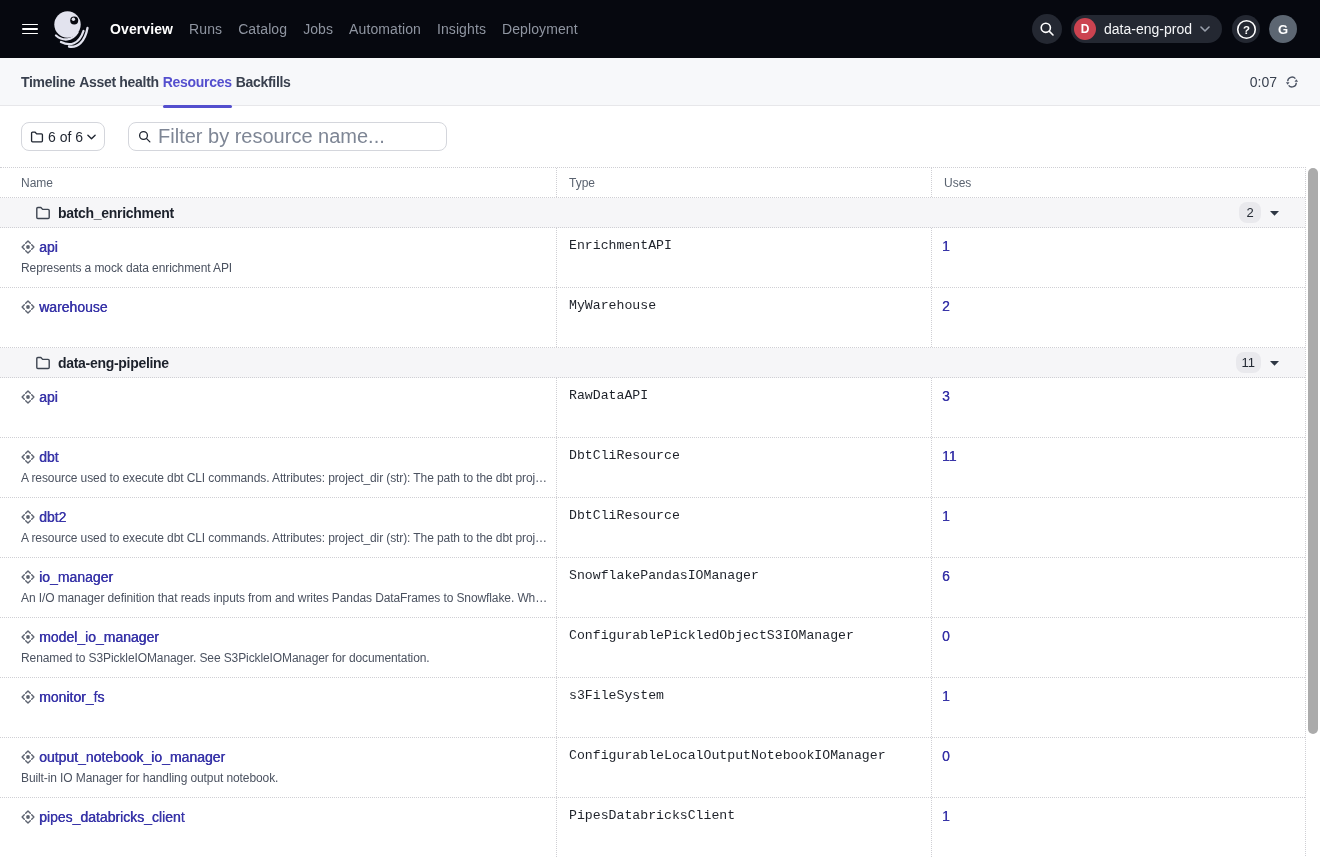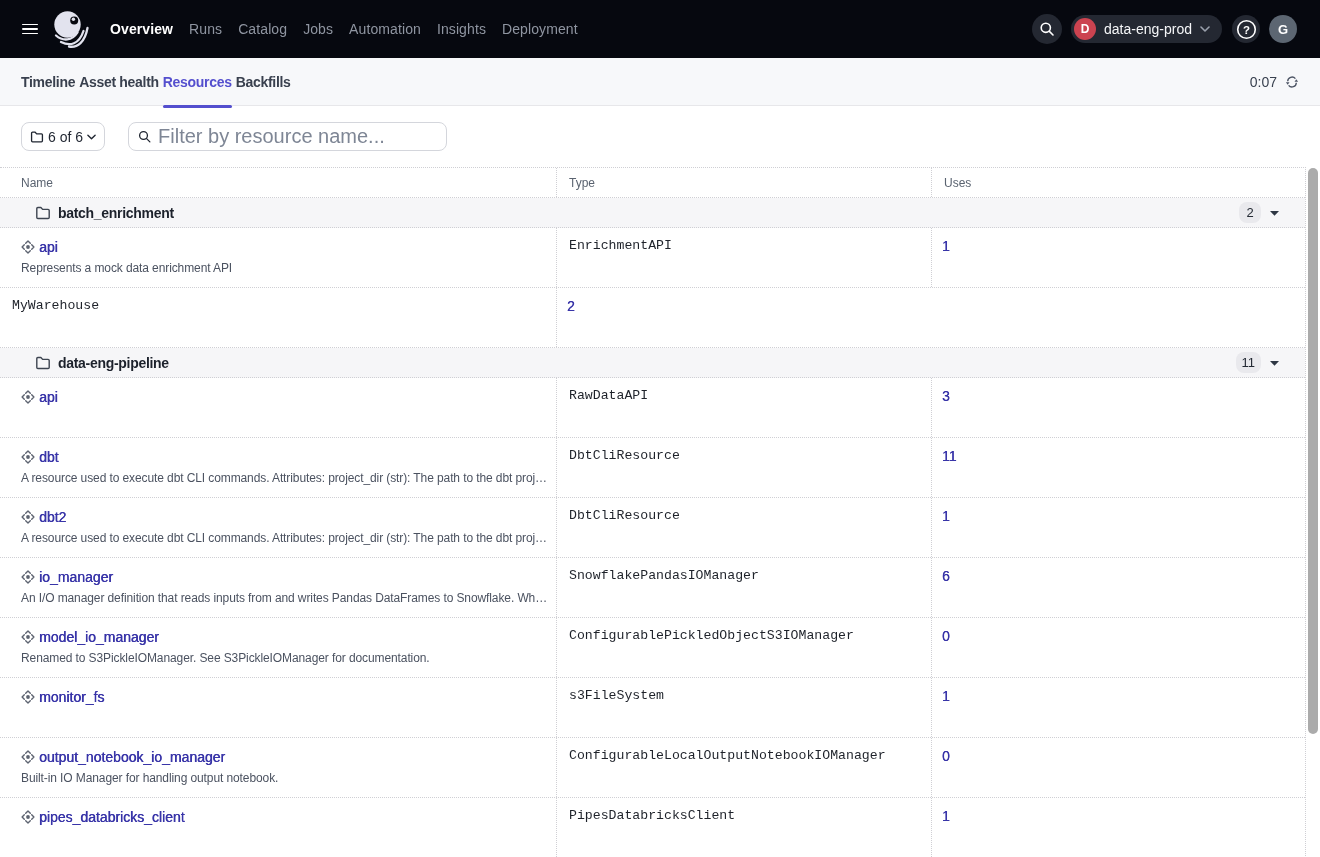--- a/index.html
+++ b/index.html
@@ -170,20 +170,32 @@
           </svg>
           <span class="lnk">api</span>
         </div>
       <div class="desc">Represents a mock data enrichment API</div>
     </div>
     <div class="tcell">EnrichmentAPI</div>
     <div class="ucell">1</div>
   </div>
 
   <div class="rrow">
+    <div class="ncell">
+      <div class="nline">
+          <svg class="ric" width="14" height="14" viewBox="0 0 14 14" fill="none" stroke="#5d6370" stroke-width="1.4" stroke-linecap="round" stroke-linejoin="round">
+            <path d="M4.7 3.3 L7 1.1 L9.3 3.3"></path>
+            <path d="M4.7 10.7 L7 12.9 L9.3 10.7"></path>
+            <path d="M3.3 4.7 L1.1 7 L3.3 9.3"></path>
+            <path d="M10.7 4.7 L12.9 7 L10.7 9.3"></path>
+            <circle cx="7" cy="7" r="1.9" fill="#5d6370" stroke="none"></circle>
+          </svg>
+          <span class="lnk">warehouse</span>
+        </div>
+    </div>
     <div class="tcell">MyWarehouse</div>
     <div class="ucell">2</div>
   </div>
 
   <div class="grow">
     <svg width="16" height="16" viewBox="0 0 16 16" fill="none" stroke="#3d4450" stroke-width="1.4" stroke-linejoin="round">
         <path d="M1.8 3.6 a1.1 1.1 0 0 1 1.1 -1.1 h3 l1.7 1.9 h5.5 a1.1 1.1 0 0 1 1.1 1.1 v6.9 a1.1 1.1 0 0 1 -1.1 1.1 h-10.2 a1.1 1.1 0 0 1 -1.1 -1.1 z"></path>
       </svg>
     <span class="gname">data-eng-pipeline</span>
       <span class="sp"></span>

